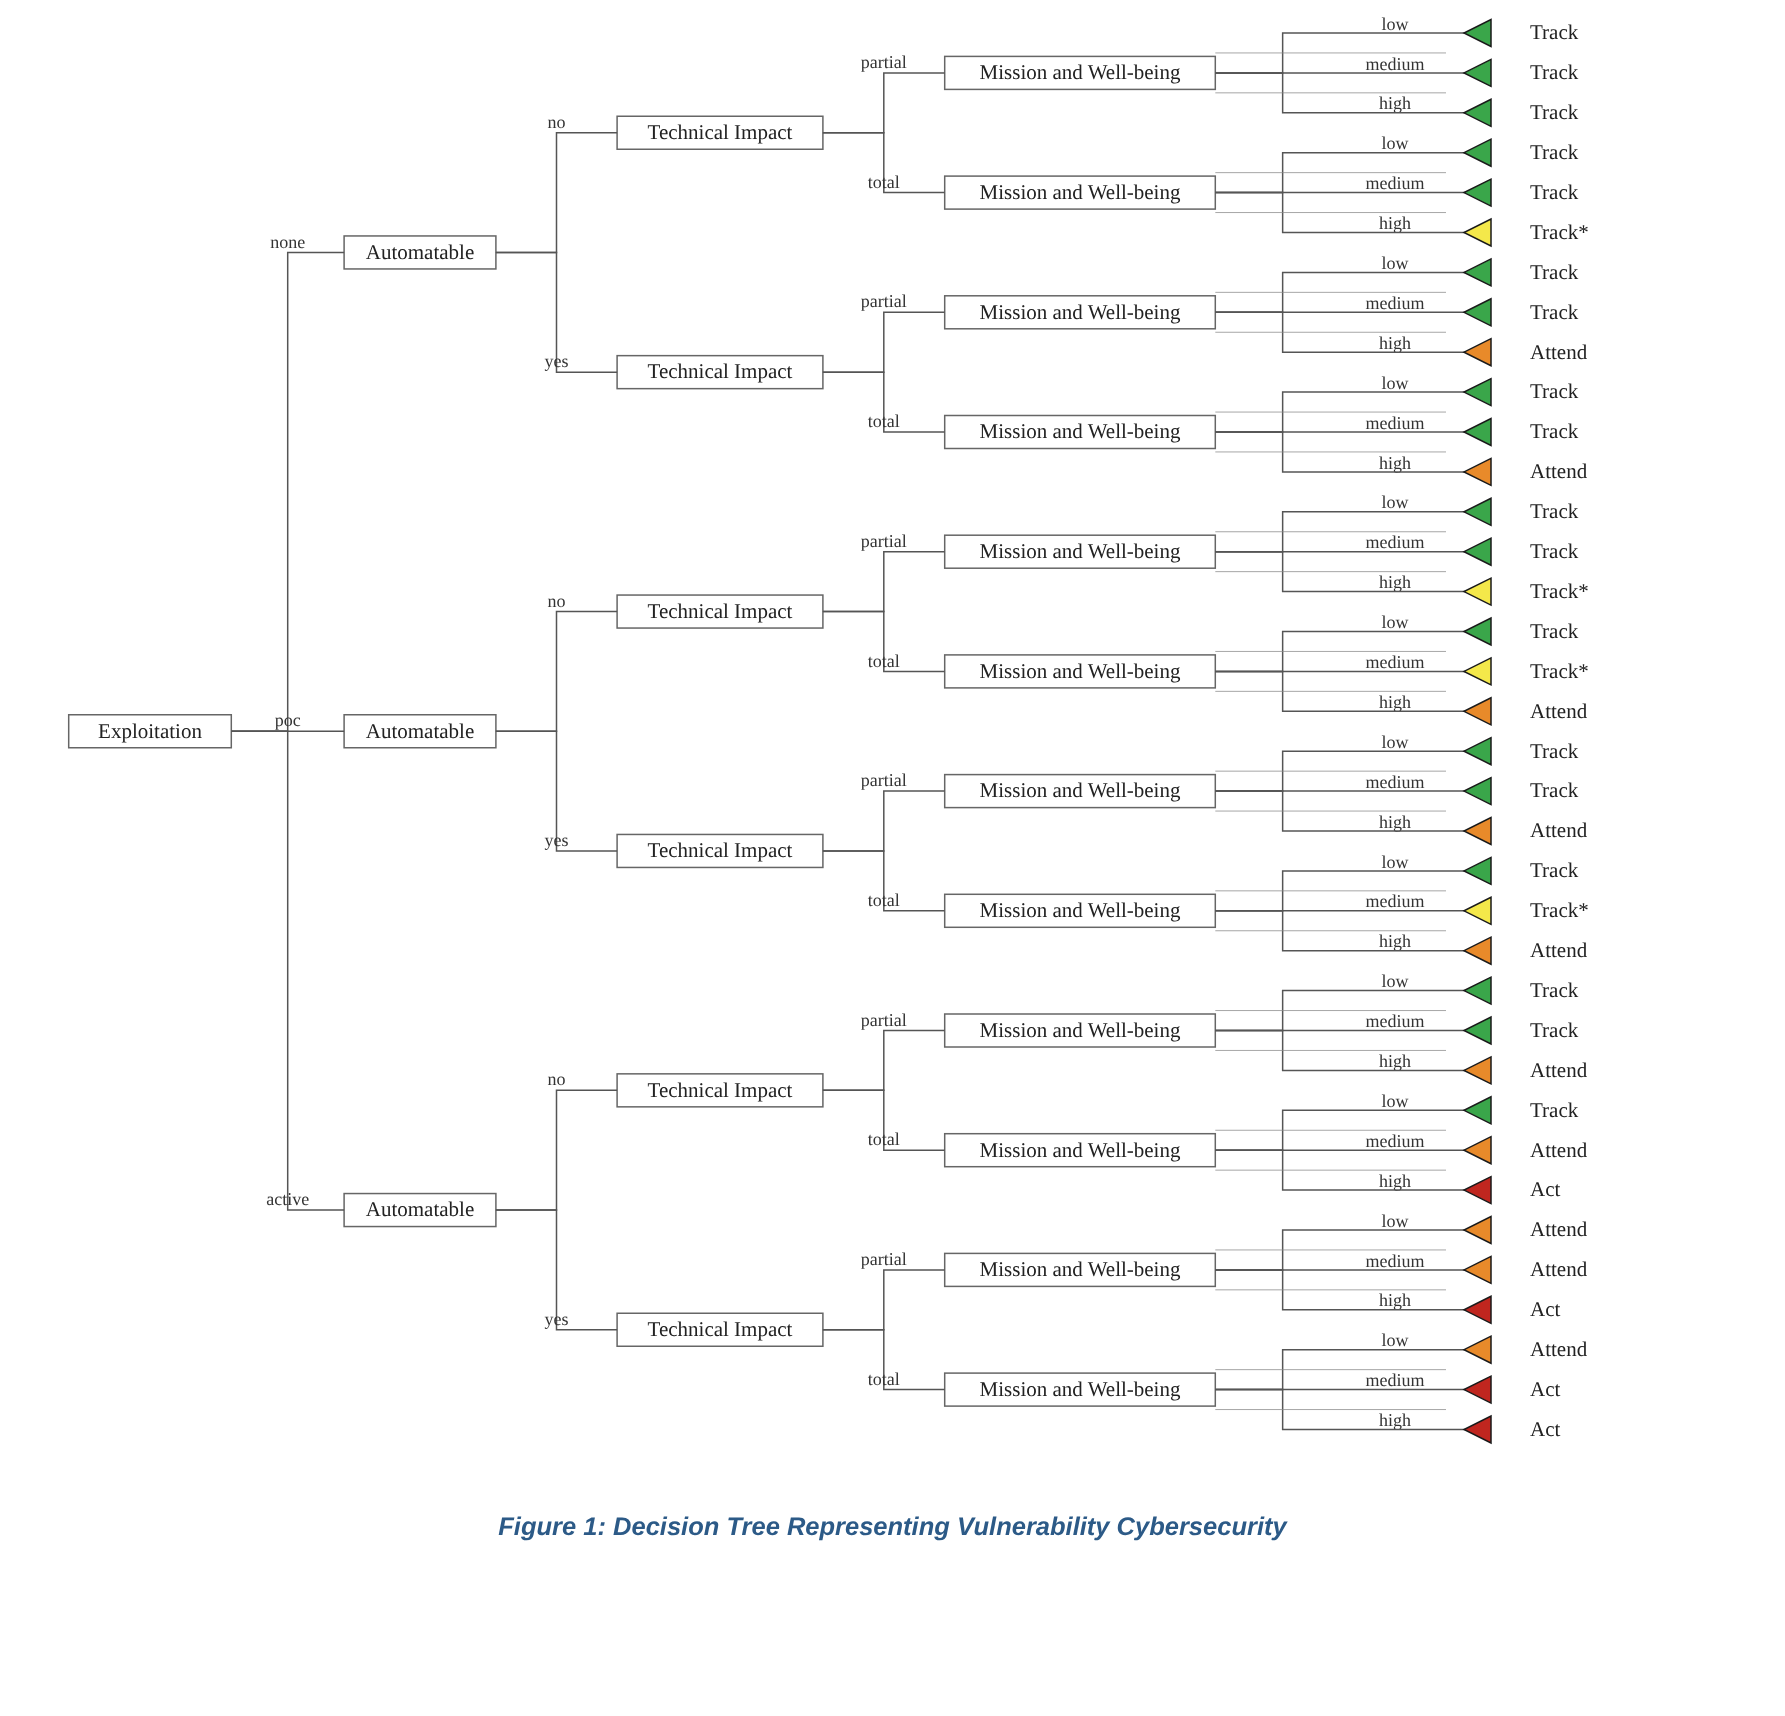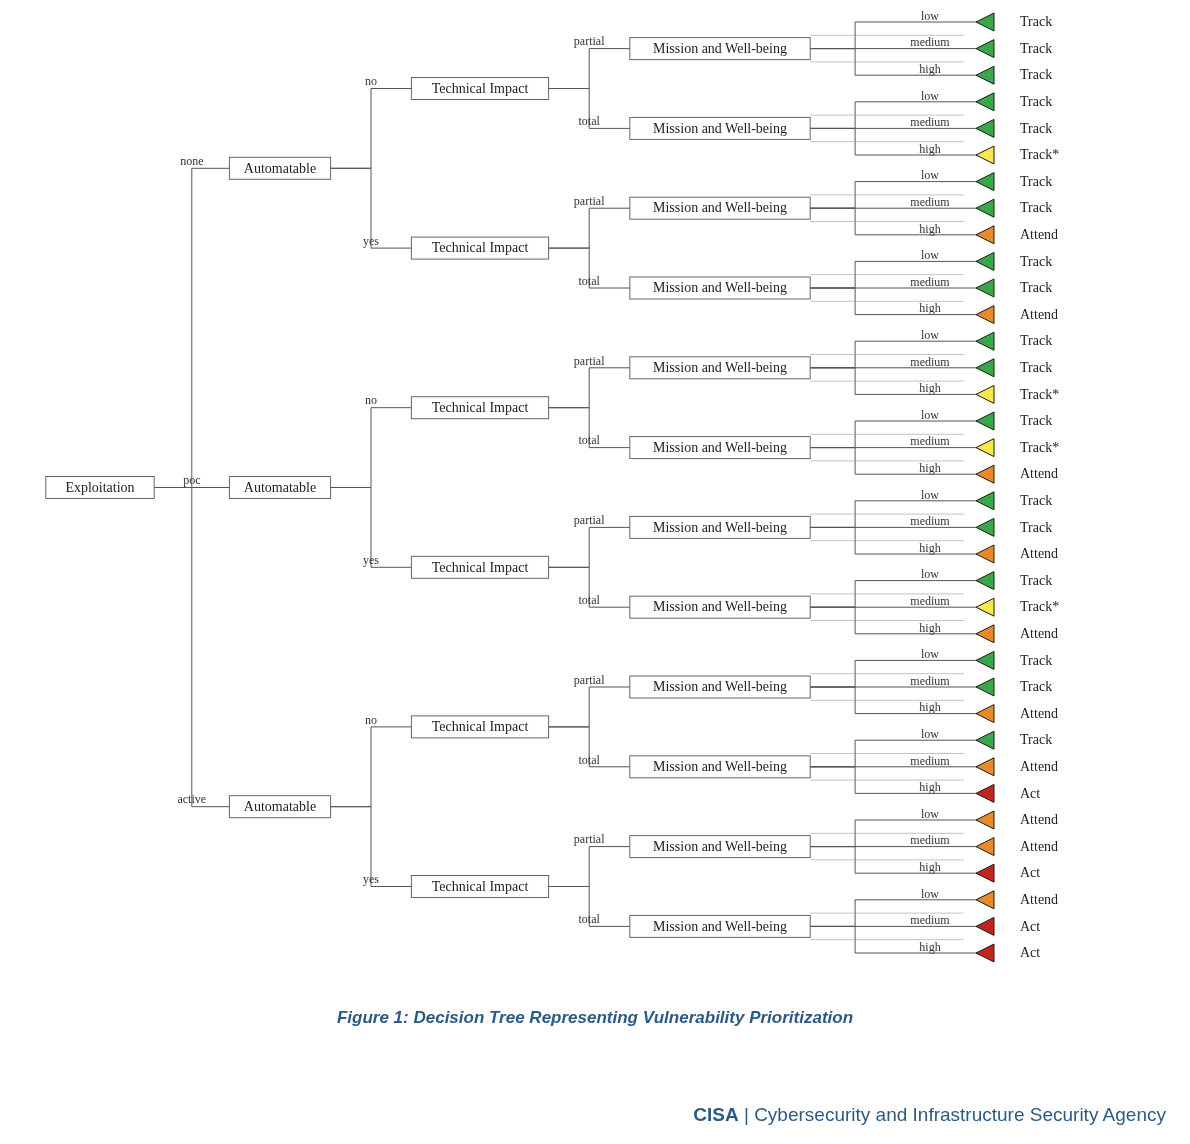--- a/index.html
+++ b/index.html
@@ -376,19 +376,16 @@
       <path d="M 994 890.8000000000001 L 994 908.8000000000001 L 976 899.8000000000001 Z" fill="#e88a2a" stroke="#1a1a1a" stroke-width="1"></path>
       <text x="1020" y="900.8000000000001" class="leaf-text">Attend</text>
       <line x1="900" y1="926.4000000000001" x2="981" y2="926.4000000000001" class="edge"></line>
       <path d="M 994 917.4000000000001 L 994 935.4000000000001 L 976 926.4000000000001 Z" fill="#c0261f" stroke="#1a1a1a" stroke-width="1"></path>
       <text x="1020" y="927.4000000000001" class="leaf-text">Act</text>
       <line x1="900" y1="953" x2="981" y2="953" class="edge"></line>
       <path d="M 994 944 L 994 962 L 976 953 Z" fill="#c0261f" stroke="#1a1a1a" stroke-width="1"></path>
       <text x="1020" y="954" class="leaf-text">Act</text>
     </svg>
 
-<div class="caption" style="top:1008px">Figure 1: Decision Tree Representing Vulnerability Prioritization</div>
-
-<div class="footer">
-  <b>CISA</b><span> | </span><span>Cybersecurity and Infrastructure Security Agency</span>
+<div class="caption" style="top:1008px">Figure 1: Decision Tree Representing Vulnerability Cybersecurity</div>
+
+
 </div>
 
-</div>
-
 </body></html>

